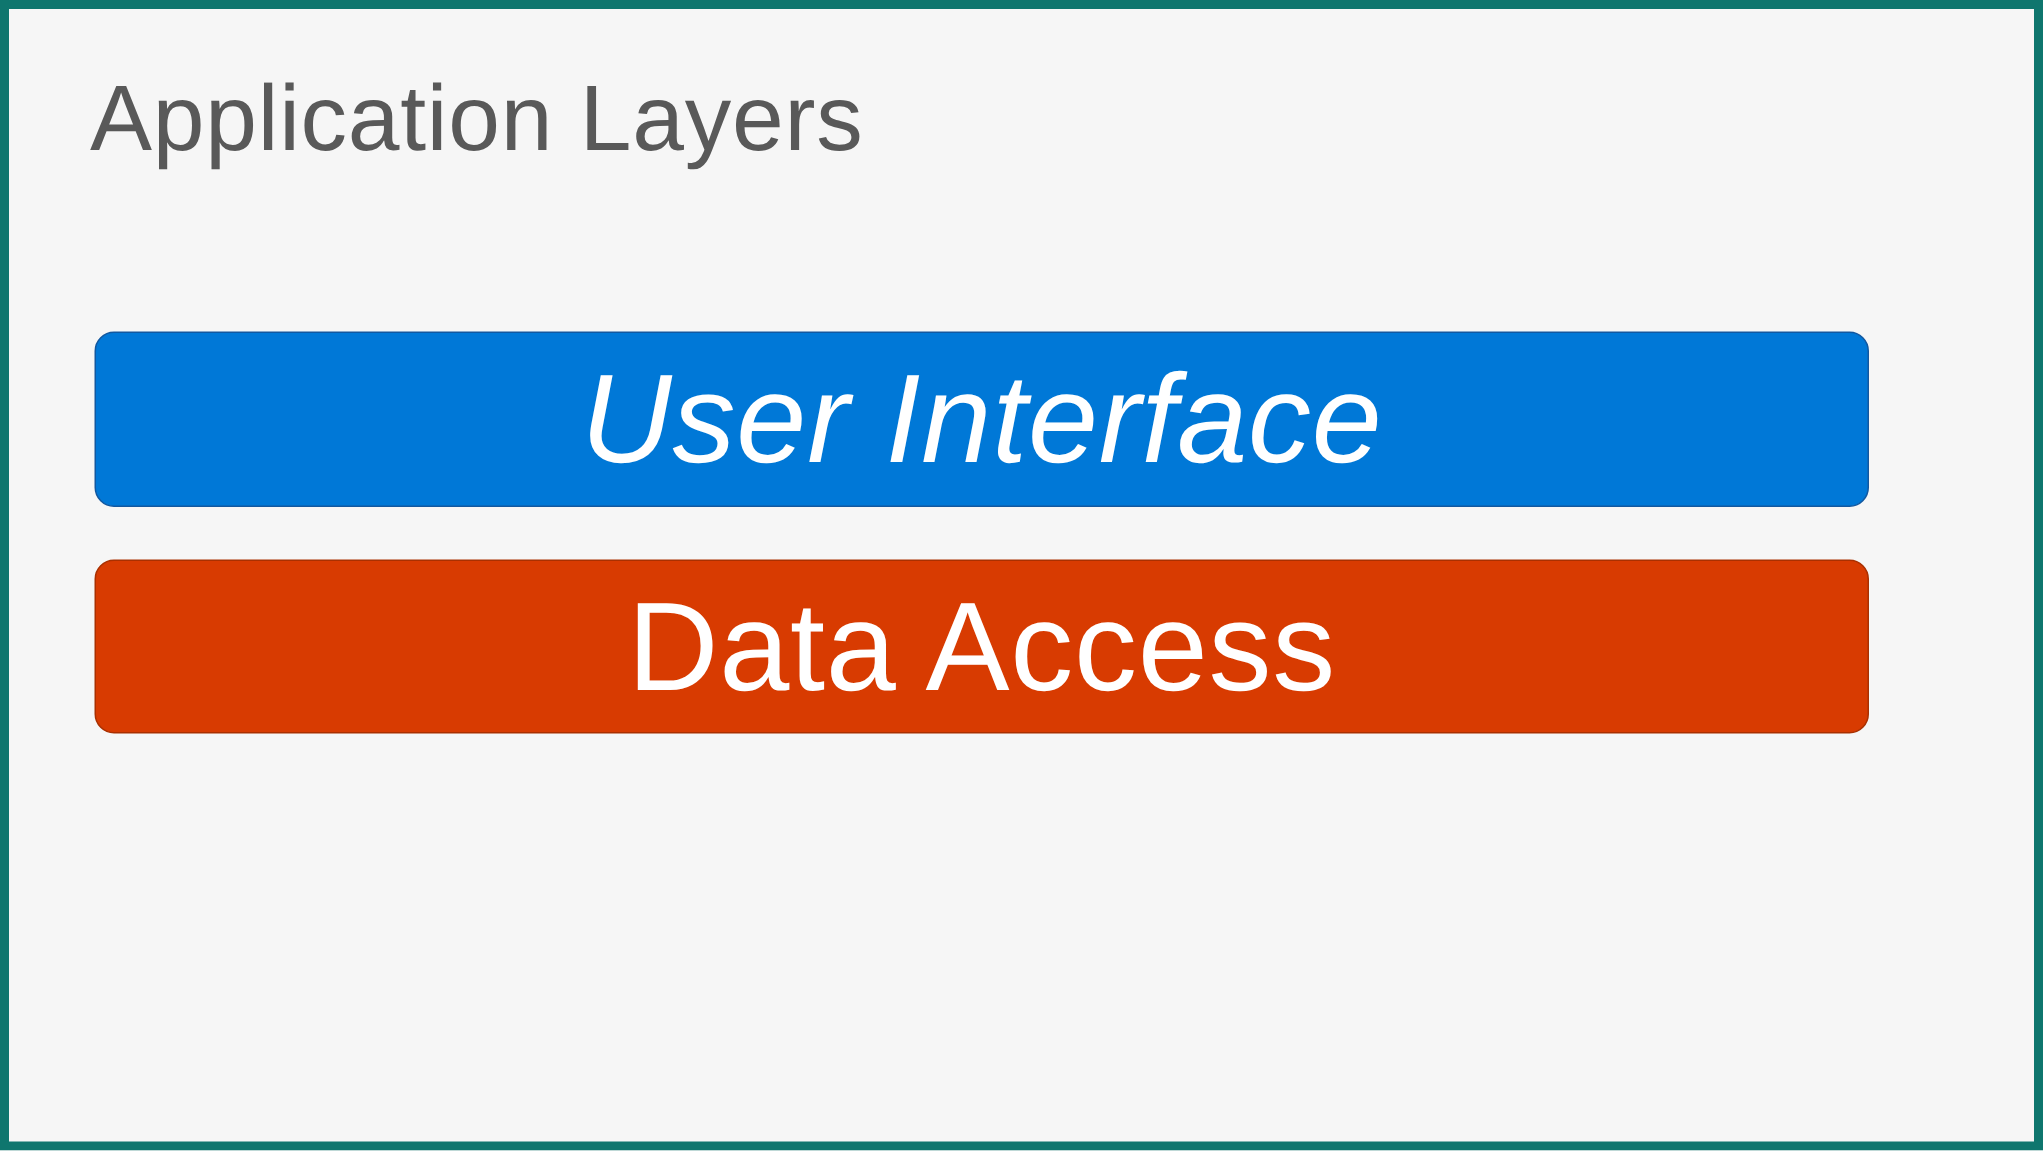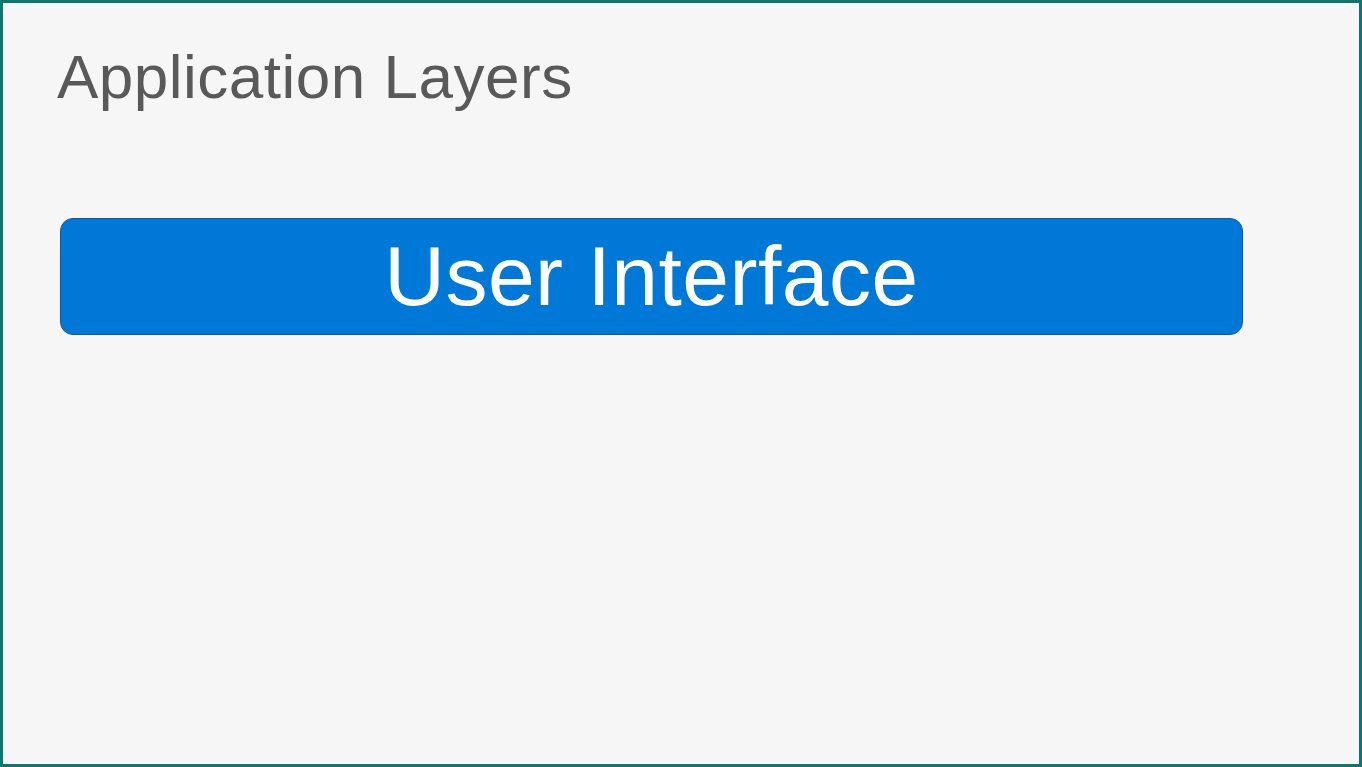--- a/index.html
+++ b/index.html
@@ -6,21 +6,21 @@
   html, body {
     width: 1362px; height: 767px;
     font-family: "Liberation Sans", "DejaVu Sans", sans-serif;
     overflow: hidden;
   }
   .slide {
     position: relative;
     width: 1362px;
     height: 767px;
     background: #f6f6f6;
-    border: 3px solid #0f766e;
+    border: 6px solid #0f766e;
   }
   .slide-title {
     position: absolute;
     left: 54px;
     top: 38px;
     font-size: 62px;
     font-weight: 300;
     letter-spacing: 0.5px;
     color: #595959;
     white-space: nowrap;
@@ -50,20 +50,23 @@
 </style>
 </head>
 <body>
 
 <div class="slide">
 
   <div class="slide-title">Application Layers</div>
 
   <div class="layers">
 
-    <div class="layer layer-0" style="background-color: rgb(0, 120, 215); border-color: rgb(18, 88, 160);">
+    <div class="layer layer-0" style="background-color: rgb(0, 120, 215); border-color: rgb(18, 88, 160); font-style: italic;">
       <span>User Interface</span>
     </div>
 
 
+    <div class="layer layer-2" style="background-color: rgb(216, 59, 1); border-color: rgb(169, 48, 1);">
+      <span>Data Access</span>
+    </div>
 
   </div>
 </div>
 
 </body></html>

